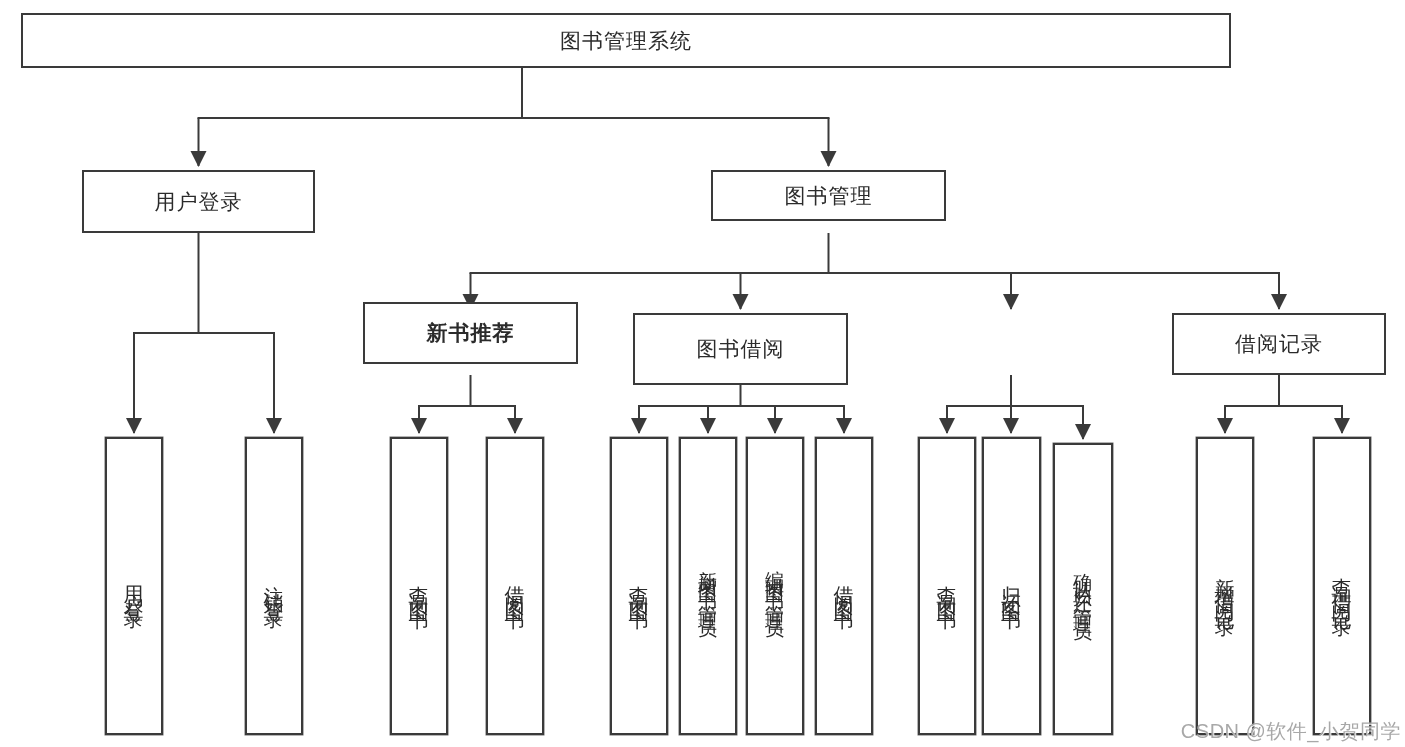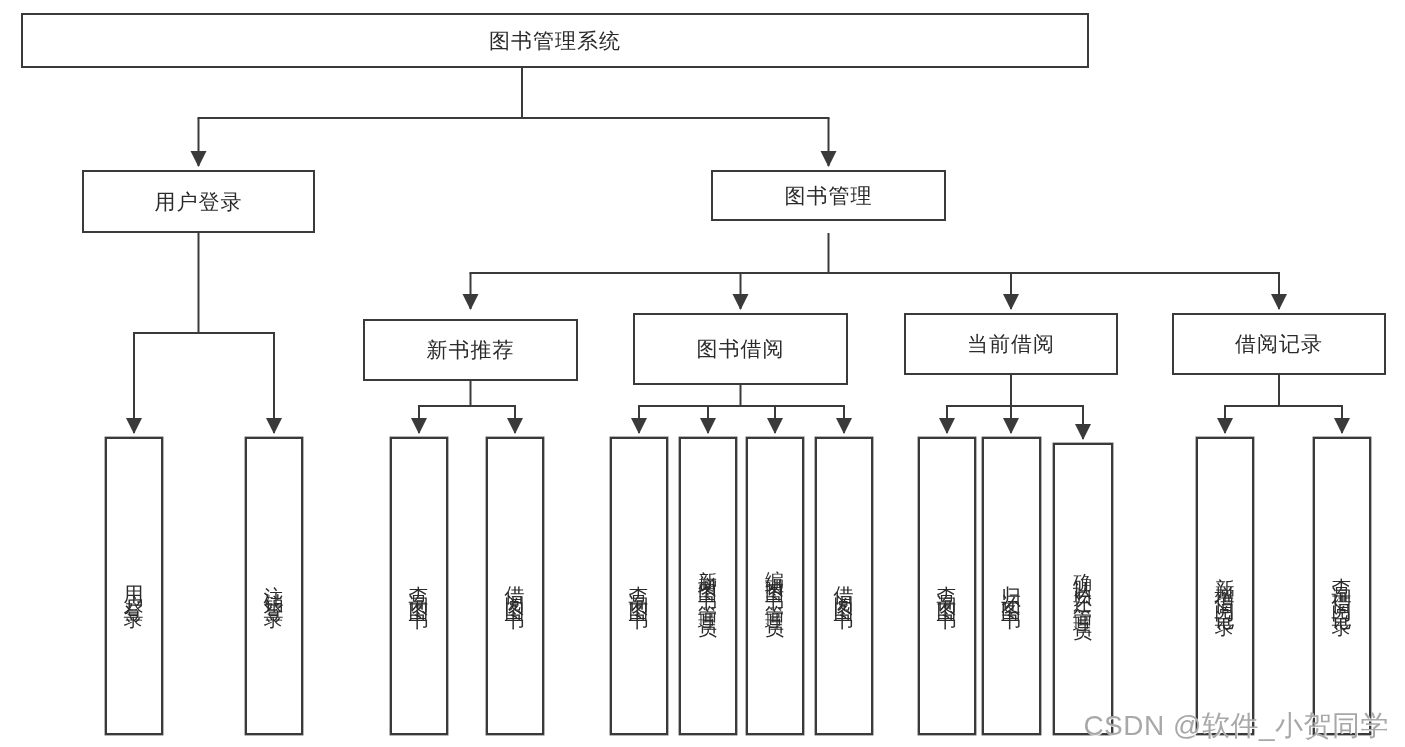--- a/index.html
+++ b/index.html
@@ -37,22 +37,22 @@
     text-orientation: mixed;
     font-size: 20px;
     letter-spacing: 8px;
     line-height: 1;
     color: #2b2b2b;
     white-space: nowrap;
   }
   .vlabel.long { letter-spacing: 7px; font-size: 19px; }
   .watermark {
     position: absolute;
-    right: 16px; bottom: 2px;
-    font-size: 28px;
+    right: 4px; bottom: 2px;
+    font-size: 20px;
     color: #a8a8a8;
     letter-spacing: 0.5px;
     text-shadow: 1px 1px 0 rgba(255,255,255,0.85);
     white-space: nowrap;
     text-align: center;
   }
 </style>
 </head>
 <body>
 
@@ -101,39 +101,36 @@
       <line x1="1011" y1="406" x2="1011" y2="433" marker-end="url(#arrow)"></line>
       <line x1="1083" y1="406" x2="1083" y2="439" marker-end="url(#arrow)"></line>
 
       <line x1="1279" y1="375" x2="1279" y2="406"></line>
       <line x1="1224" y1="406" x2="1343" y2="406"></line>
       <line x1="1225" y1="406" x2="1225" y2="433" marker-end="url(#arrow)"></line>
       <line x1="1342" y1="406" x2="1342" y2="433" marker-end="url(#arrow)"></line>
     </g>
   </svg>
 
-  <div class="node" style="left:21px; top:13px; width:1068px; height:55px;">
+  <div class="node" style="left:21px; top:13px; width:1210px; height:55px;">
     <span class="hlabel">图书管理系统</span>
   </div>
 
   <div class="node" style="left:82px; top:170px; width:233px; height:63px;">
     <span class="hlabel">用户登录</span>
   </div>
   <div class="node" style="left:711px; top:170px; width:235px; height:51px;">
     <span class="hlabel">图书管理</span>
   </div>
 
-  <div class="node" style="left:363px; top:319px; width:215px; height:62px;">
+  <div class="node" style="left:363px; top:302px; width:215px; height:62px;font-weight:bold;">
     <span class="hlabel">新书推荐</span>
   </div>
   <div class="node" style="left:633px; top:313px; width:215px; height:72px;">
     <span class="hlabel">图书借阅</span>
-  </div>
-  <div class="node" style="left:904px; top:313px; width:214px; height:62px;">
-    <span class="hlabel">当前借阅</span>
   </div>
   <div class="node" style="left:1172px; top:313px; width:214px; height:62px;">
     <span class="hlabel">借阅记录</span>
   </div>
 
   <div class="node vnode" style="left:105px; top:437px; width:58px; height:298px;">
     <span class="vlabel">用户登录</span>
   </div>
   <div class="node vnode" style="left:245px; top:437px; width:58px; height:298px;">
     <span class="vlabel">注销登录</span>

